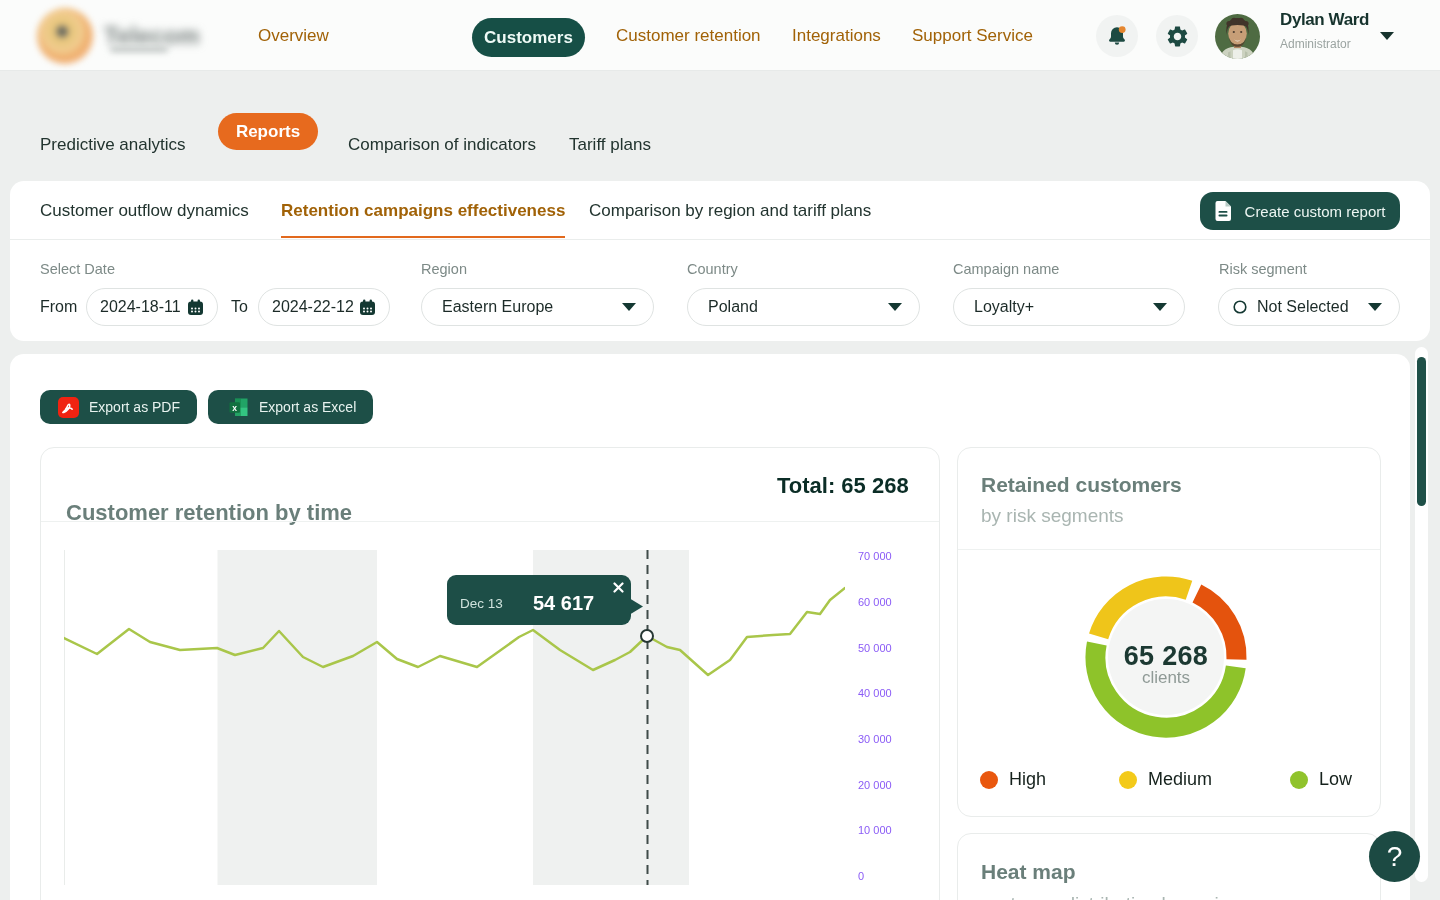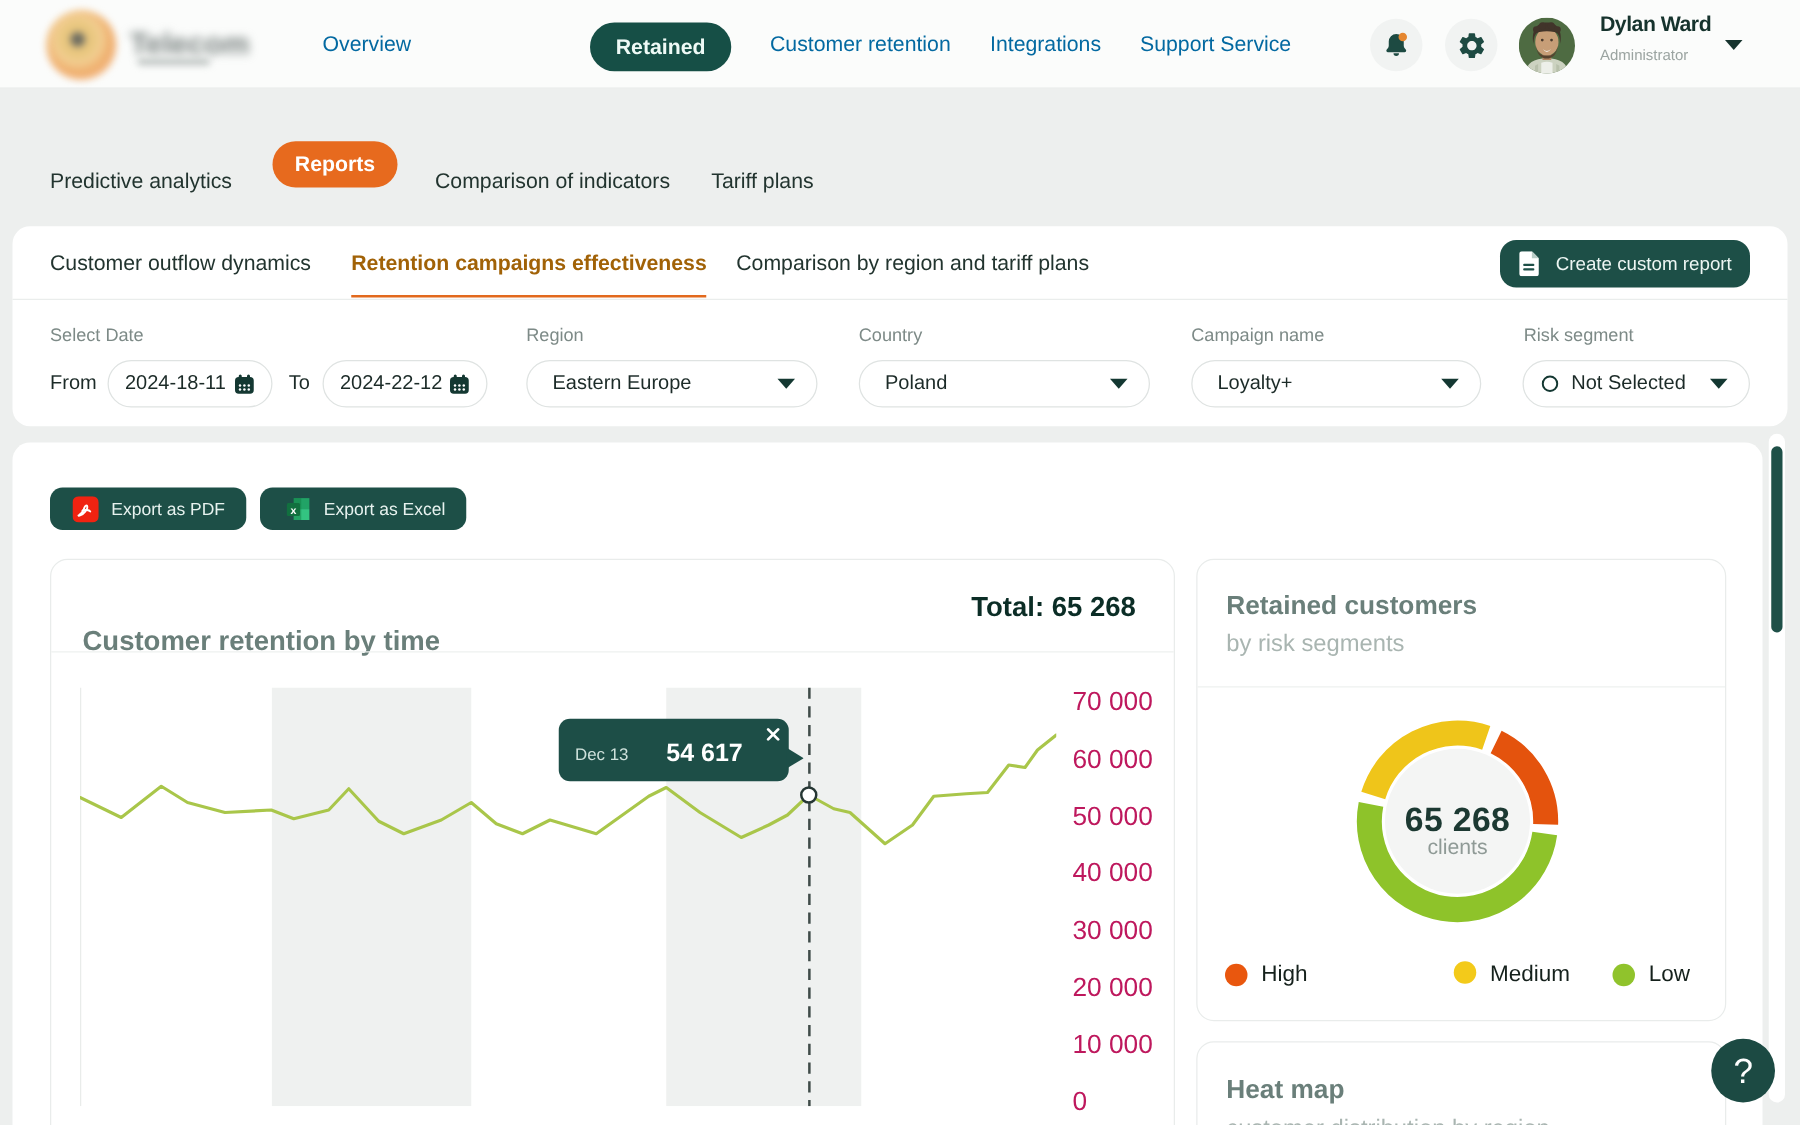--- a/index.html
+++ b/index.html
@@ -2,21 +2,21 @@
 <html><head>
 <meta charset="utf-8">
 <style>
   * { margin:0; padding:0; box-sizing:border-box; }
   html,body { width:1440px; height:900px; overflow:hidden; }
   body { font-family:"Liberation Sans", sans-serif; background:#edefee; position:relative; }
   .abs { position:absolute; }
 
   
   #header { position:absolute; left:0; top:0; width:1440px; height:71px; background:#fbfcfb; border-bottom:1px solid #e7eae9; z-index:5; }
-  .nav { position:absolute; top:0; height:71px; display:flex; align-items:center; font-size:17px; font-weight:500; color:#0369a1; }
+  .nav { position:absolute; top:0; height:71px; display:flex; align-items:center; font-size:17px; font-weight:500; color:#a16207; }
   .navpill { position:absolute; left:472px; top:18px; width:113px; height:39px; background:#164f46; border-radius:20px; color:#eefaf6; font-size:17px; font-weight:600; display:flex; align-items:center; justify-content:center; }
   .iconcirc { position:absolute; top:15px; width:42px; height:42px; border-radius:50%; background:#f1f3f2; display:flex; align-items:center; justify-content:center; }
 
   
   .tab2 { position:absolute; top:126px; height:37px; display:flex; align-items:center; font-size:17px; font-weight:500; color:#22342f; }
   #reportsPill { position:absolute; left:218px; top:113px; width:100px; height:37px; background:#e76a1e; border-radius:19px; color:#fff; font-size:17px; font-weight:600; display:flex; align-items:center; justify-content:center; }
 
   
   #card1 { position:absolute; left:10px; top:181px; width:1420px; height:160px; background:#fff; border-radius:14px; }
   .ctab { position:absolute; top:201px; font-size:17px; font-weight:500; color:#22342f; }
@@ -29,21 +29,21 @@
 
   
   #card2 { position:absolute; left:10px; top:354px; width:1400px; height:560px; background:#fff; border-radius:14px; }
   .exbtn { position:absolute; top:390px; height:34px; background:#1d4f47; border-radius:10px; color:#e7f2ef; font-size:14px; display:flex; align-items:center; }
 
   
   #chartCard { position:absolute; left:40px; top:447px; width:900px; height:500px; background:#fff; border:1px solid #e9eceb; border-radius:14px; }
   #chartTitle { position:absolute; left:66px; top:500px; font-size:22px; font-weight:700; color:#6a7f7a; }
   #chartDiv { position:absolute; left:41px; top:521px; width:898px; height:1px; background:#eef1f0; }
   #plot { position:absolute; left:64px; top:550px; width:781px; height:335px; }
-  .ylab { position:absolute; left:858px; font-size:21px; color:#be185d; }
+  .ylab { position:absolute; left:858px; font-size:11px; color:#8b5cf6; }
 
   
   #tip { position:absolute; left:447px; top:575px; width:184px; height:50px; background:#1d4e47; border-radius:9px; z-index:3; }
   #tipArrow { position:absolute; left:629px; top:598px; width:14px; height:17px; background:#1d4e47; clip-path:polygon(0 0, 100% 50%, 0 100%); z-index:3; }
 
   
   #rcard { position:absolute; left:957px; top:447px; width:424px; height:370px; background:#fff; border:1px solid #e9eceb; border-radius:14px; }
   #hcard { position:absolute; left:957px; top:833px; width:424px; height:120px; background:#fff; border:1px solid #e9eceb; border-radius:14px; }
   .cardTitle { font-size:21px; font-weight:700; color:#6a7f7a; }
   .cardSub { font-size:19px; color:#a9b5b1; }
@@ -57,21 +57,21 @@
 </head>
 <body>
 
 <div id="header">
 
   <div class="abs" style="left:37px; top:8px; width:56px; height:56px; border-radius:50%; background:radial-gradient(circle at 45% 42%, #6a6a60 0 10%, #e9c77f 16% 30%, #f2cf93 40%, #efae6d 60%, #f3b887 78%, #f7d9b8 100%); filter:blur(3px);"></div>
   <div class="abs" style="left:104px; top:22px; font-size:24px; font-weight:700; color:#78817f; filter:blur(4px);">Telecom</div>
   <div class="abs" style="left:110px; top:47px; width:58px; height:5px; background:#b9bfbd; border-radius:3px; filter:blur(3px);"></div>
 
   <div class="nav" style="left:258px;">Overview</div>
-  <div class="navpill">Retained</div>
+  <div class="navpill">Customers</div>
   <div class="nav" style="left:616px;">Customer retention</div>
   <div class="nav" style="left:912px;">Support Service</div>
   <div class="nav" style="left:792px;">Integrations</div>
 
   <div class="iconcirc" style="left:1096px;">
     <svg width="24" height="24" viewBox="0 0 24 24">
         <path fill="#1d4a42" d="M12 3.2a6 6 0 0 0-6 6v3.4c0 .8-.3 1.5-.9 2.1l-.7.8c-.8.9-.2 2.2 1 2.2h13.2c1.2 0 1.8-1.3 1-2.2l-.7-.8c-.6-.6-.9-1.3-.9-2.1V9.2a6 6 0 0 0-6-6z"></path>
         <path fill="#1d4a42" d="M9.8 18.6a2.2 2.2 0 0 0 4.4 0z"></path>
         <circle cx="17.2" cy="5.6" r="3.4" fill="#e5862f"></circle>
       </svg>
@@ -255,21 +255,21 @@
   <path d="M 112.9 18.6 A 70.5 70.5 0 0 1 152.5 84.5" fill="none" stroke="#e4530d" stroke-width="20"></path>
   <path d="M 151.8 91.8 A 70.5 70.5 0 1 1 12.8 68.5" fill="none" stroke="#8ec32a" stroke-width="20"></path>
 </svg>
 <div class="abs" style="left:1084px; top:641px; width:164px; text-align:center; font-size:27px; font-weight:700; letter-spacing:0.3px; color:#1c3932;">65 268</div>
 <div class="abs" style="left:1084px; top:668px; width:164px; text-align:center; font-size:17px; color:#8f9a96;">clients</div>
 
 <div class="abs" style="left:980px; top:769px; display:flex; align-items:center; gap:11px;">
     <span class="legdot" style="background:#e9570e;"></span>
     <span style="font-size:18px; color:#15211c;">High</span>
   </div>
-<div class="abs" style="left:1163px; top:769px; display:flex; align-items:flex-start; gap:11px;">
+<div class="abs" style="left:1119px; top:769px; display:flex; align-items:center; gap:11px;">
     <span class="legdot" style="background:#f3ca1a;"></span>
     <span style="font-size:18px; color:#15211c;">Medium</span>
   </div>
 <div class="abs" style="left:1290px; top:769px; display:flex; align-items:center; gap:11px;">
     <span class="legdot" style="background:#90c32c;"></span>
     <span style="font-size:18px; color:#15211c;">Low</span>
   </div>
 
 <div id="hcard"></div>
 <div class="cardTitle abs" style="left:981px; top:860px;">Heat map</div>

